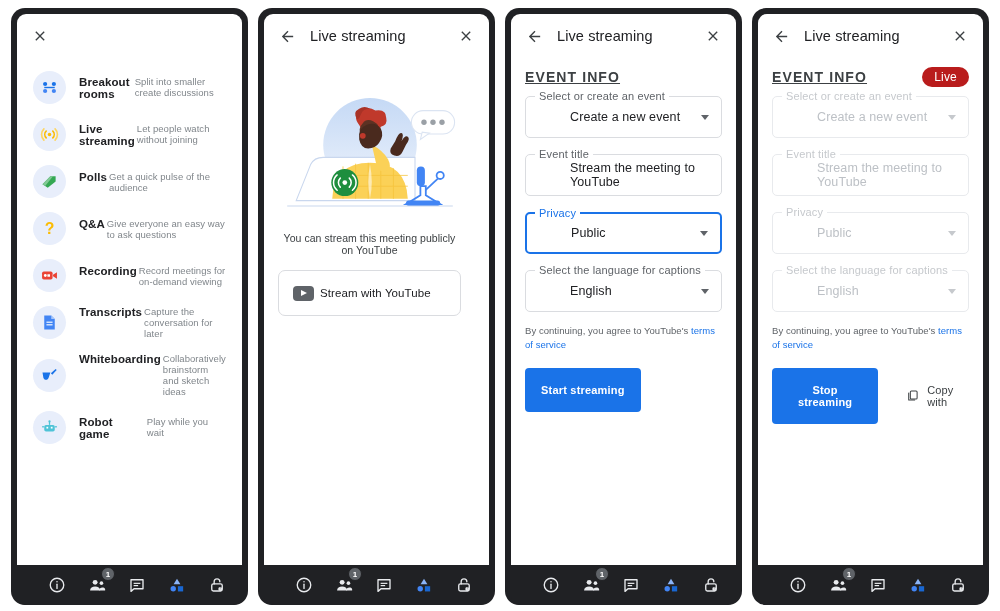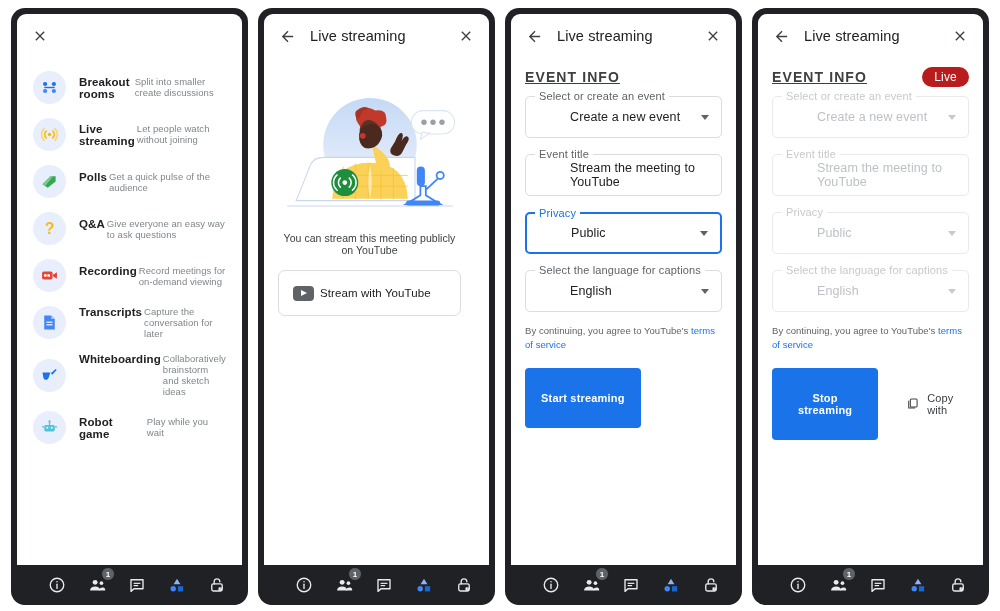--- a/index.html
+++ b/index.html
@@ -182,21 +182,21 @@
     margin-bottom: 16px;
     letter-spacing: .05px;
   }
   .terms .lnk { color: #1a73e8; }
 
   .actions { display: flex; align-items: center; gap: 28px; }
   .btn-primary {
     background: #1a73e8; color: #ffffff;
     border: none; border-radius: 4px;
     font-size: 11px; font-weight: bold;
-    padding: 24px 16px;
+    padding: 16px 16px;
     letter-spacing: .2px;
     font-family: inherit;
     cursor: pointer;
   }
   .copy-link {
     display: flex; align-items: center; gap: 8px;
     font-size: 11px; color: #3c4043;
     letter-spacing: .1px;
   }
 

